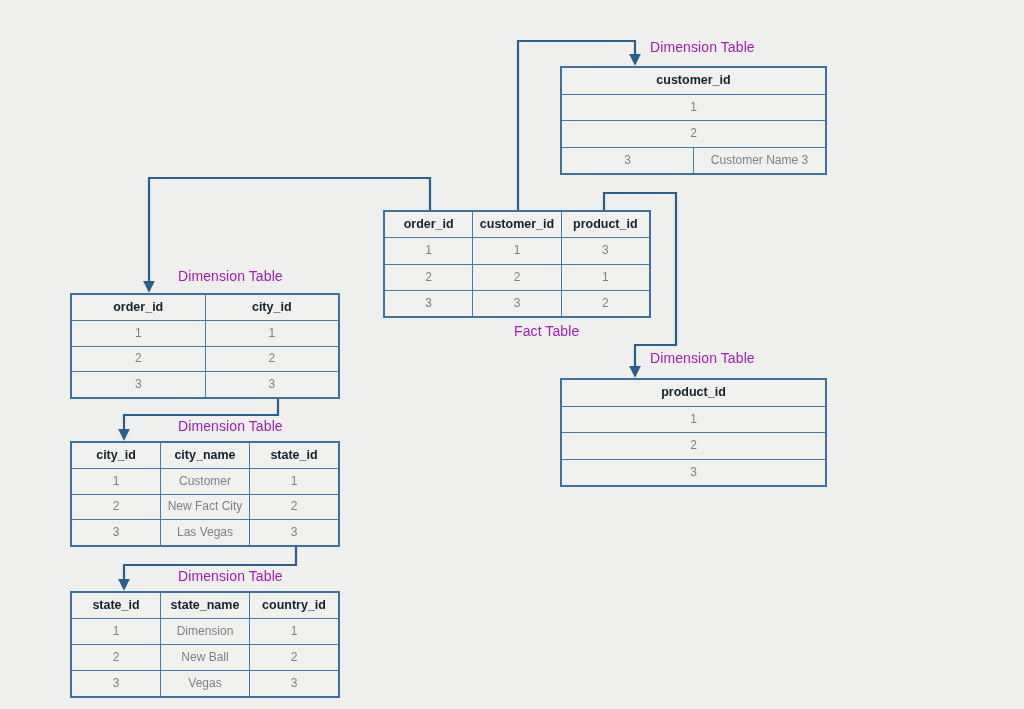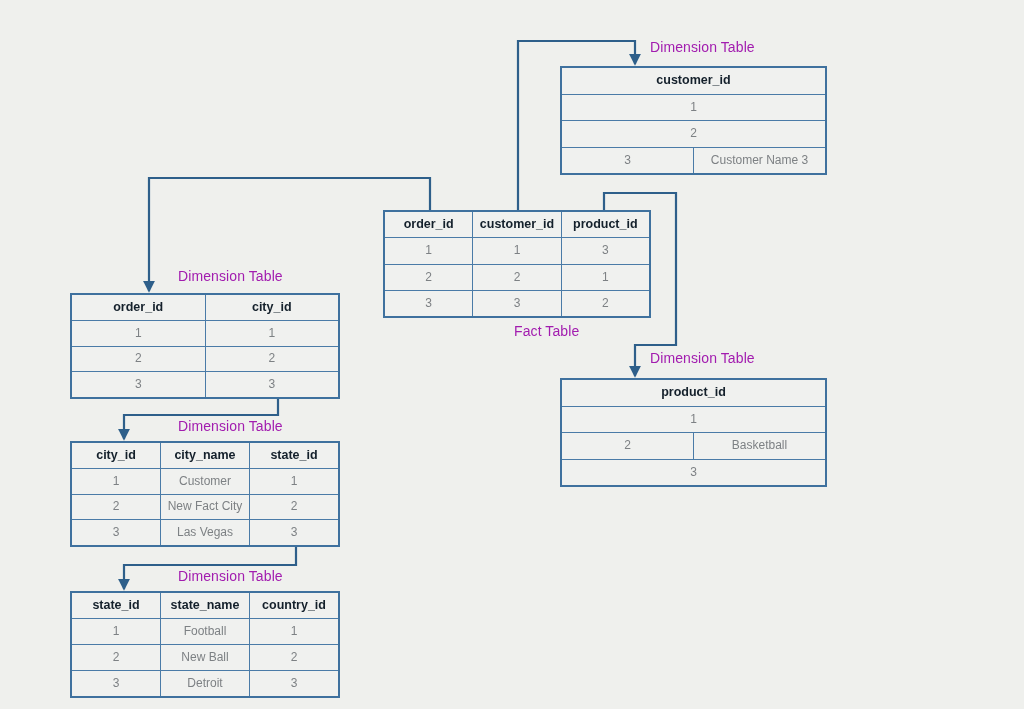--- a/index.html
+++ b/index.html
@@ -180,44 +180,43 @@
   </div>
 
   <div class="db-table" style="left:70px; top:591px; width:270px; height:107px;">
     <div class="tr head">
       <div class="td">state_id</div>
       <div class="td">state_name</div>
       <div class="td">country_id</div>
     </div>
     <div class="tr">
       <div class="td">1</div>
-      <div class="td">Football</div>
+      <div class="td">Dimension</div>
       <div class="td">1</div>
     </div>
     <div class="tr">
       <div class="td">2</div>
       <div class="td">New Ball</div>
       <div class="td">2</div>
     </div>
     <div class="tr">
       <div class="td">3</div>
-      <div class="td">Detroit</div>
+      <div class="td">Vegas</div>
       <div class="td">3</div>
     </div>
   </div>
 
   <div class="db-table" style="left:560px; top:378px; width:267px; height:109px;">
     <div class="tr head">
       <div class="td">product_id</div>
     </div>
     <div class="tr">
       <div class="td">1</div>
     </div>
     <div class="tr">
       <div class="td">2</div>
-      <div class="td">Basketball</div>
     </div>
     <div class="tr">
       <div class="td">3</div>
     </div>
   </div>
 
 </div>
 
 </body></html>

